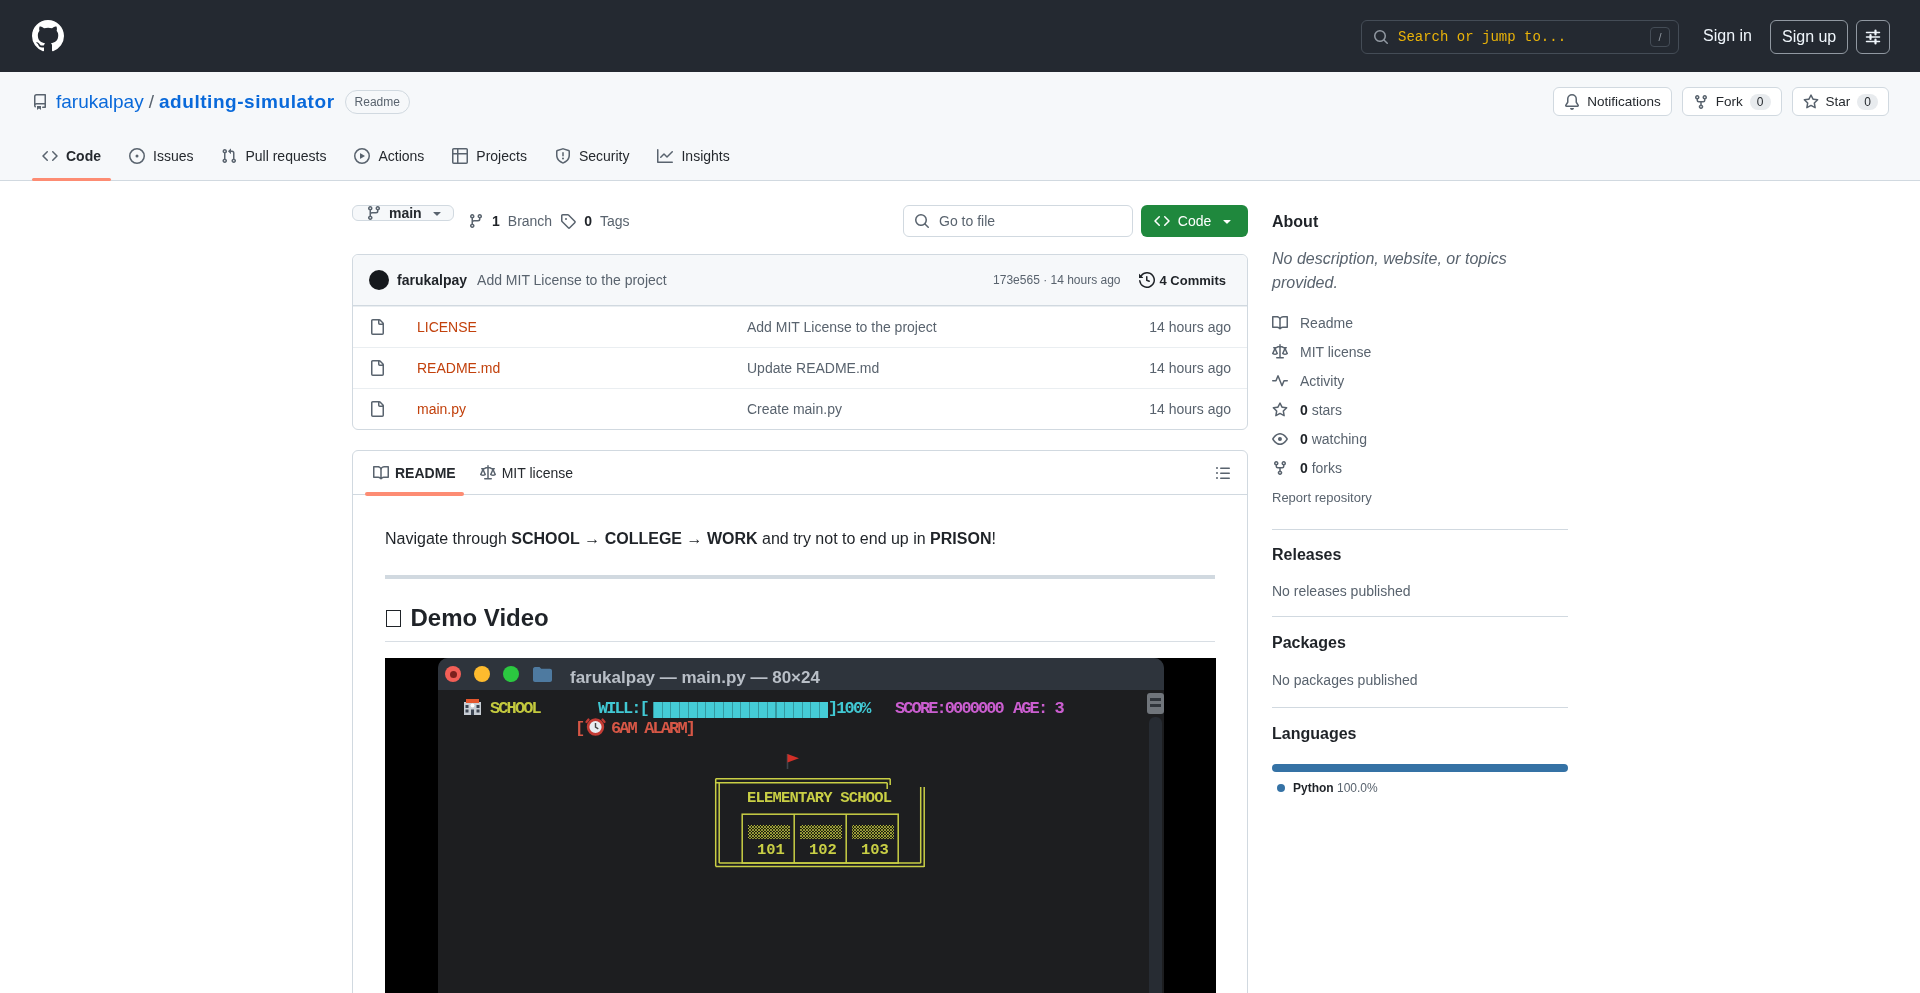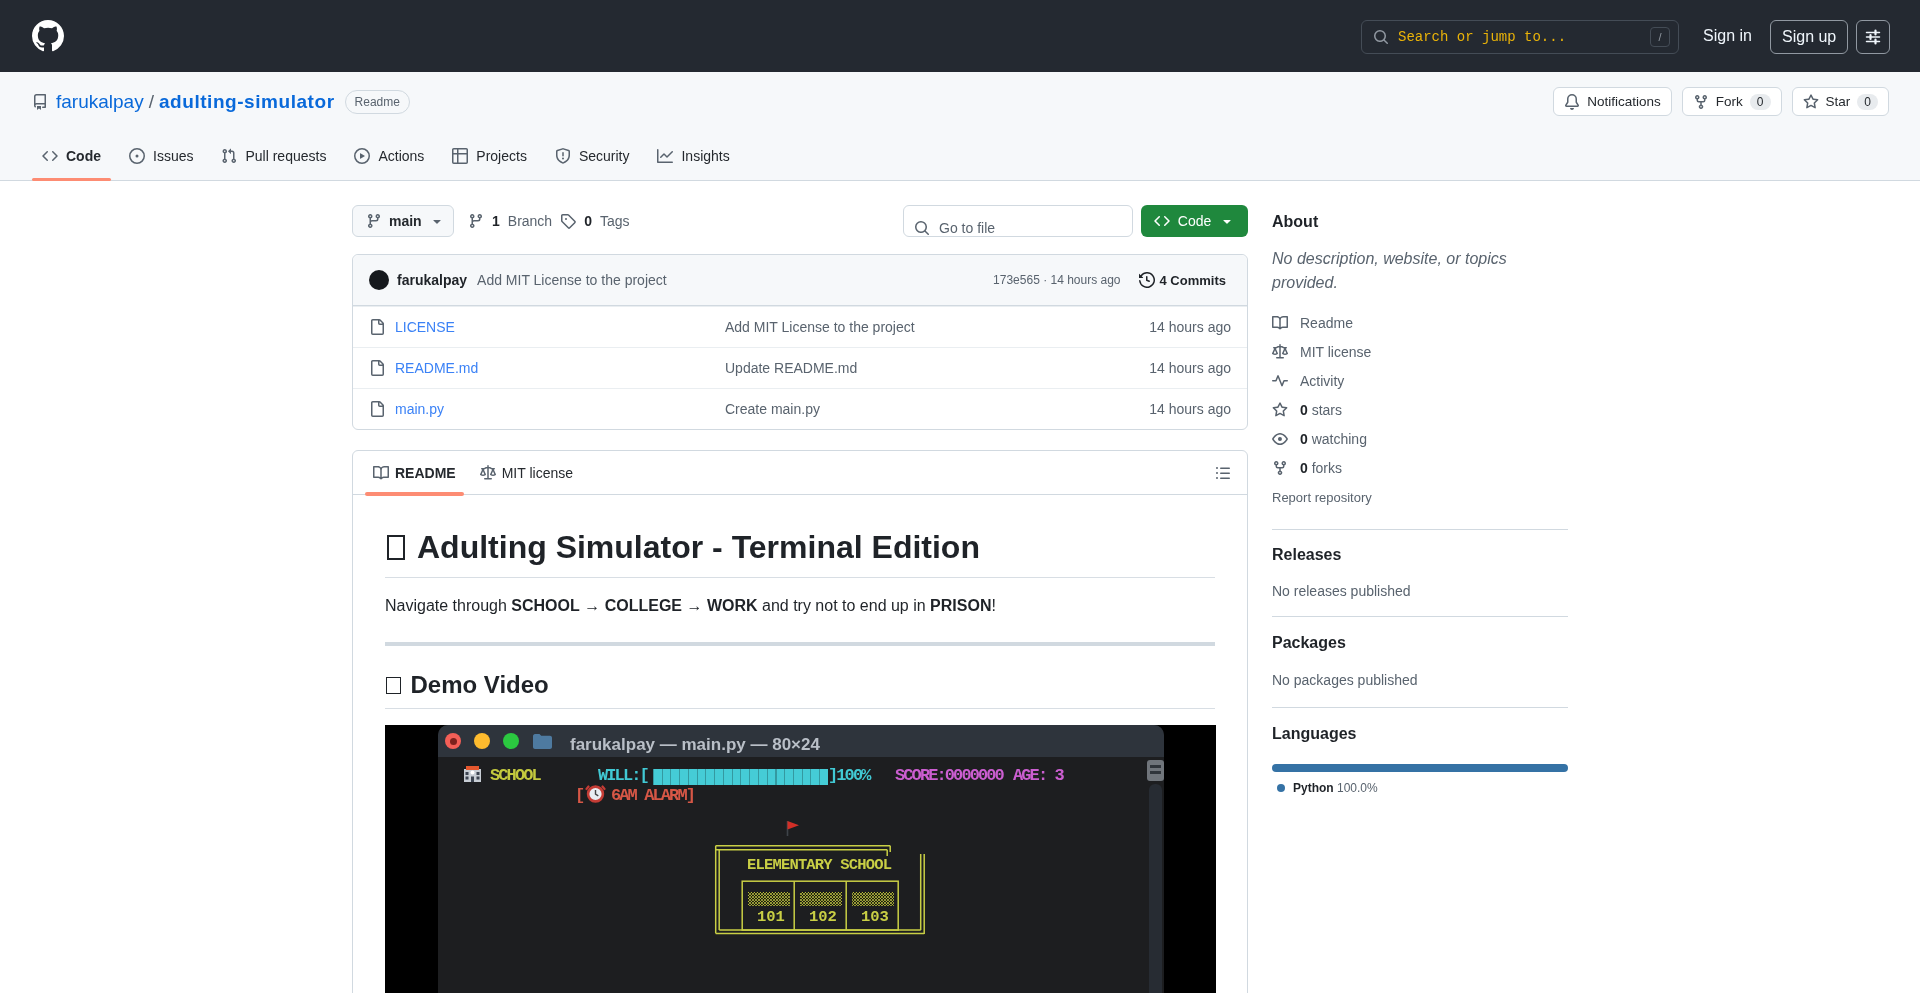--- a/index.html
+++ b/index.html
@@ -49,49 +49,49 @@
 .rtab.sel:after { content:""; position:absolute; left:0; right:0; bottom:-1px; height:3px;
   background:#fd8c73; border-radius:3px; }
 
 
 .container { position:relative; width:1216px; margin:0 auto; }
 .main { position:absolute; left:0; top:24px; width:896px; }
 .side { position:absolute; left:920px; top:32px; width:296px; }
 
 
 .tbar { position:relative; height:32px; }
-.branchbtn { position:absolute; left:0; top:0; height:32px; border:1px solid #d1d9e0; border-radius:6px;
+.branchbtn { position:absolute; left:0; top:0; height:16px; border:1px solid #d1d9e0; border-radius:6px;
   background:#f6f8fa; display:flex; align-items:center; padding:0 8px 0 13px; gap:7px; }
 .branchbtn b { font-size:14px; color:#25292e; font-weight:600; }
 .meta { position:absolute; left:118px; top:0; height:32px; display:flex; align-items:center; gap:8px;
   font-size:14px; color:#59636e; }
 .meta b { color:#1f2328; font-weight:600; }
 .gotofile { position:absolute; left:551px; top:0; width:230px; height:32px; border:1px solid #d1d9e0;
-  border-radius:6px; background:#fff; display:flex; align-items:flex-end; padding:0 10px; gap:9px;
+  border-radius:6px; background:#fff; display:flex; align-items:center; padding:0 10px; gap:9px;
   color:#59636e; font-size:14px; }
 .codebtn { position:absolute; left:789px; top:0; width:107px; height:32px; background:#1f883d;
   border-radius:6px; color:#fff; display:flex; align-items:center; justify-content:center; gap:8px;
   font-size:14px; font-weight:500; }
 
 
 .fcard { position:absolute; left:0; top:49px; width:896px; border:1px solid #d1d9e0; border-radius:6px;
   background:#fff; }
 .commitbar { height:51px; background:#f6f8fa; border-bottom:1px solid #d1d9e0; border-radius:6px 6px 0 0;
   display:flex; align-items:center; padding:0 16px; font-size:14px; }
 .avatar { width:20px; height:20px; border-radius:50%; background:#16191d; margin-right:8px; }
 .commitbar .who { font-weight:600; color:#1f2328; margin-right:10px; }
 .commitbar .msg { color:#59636e; }
 .commitbar .right { margin-left:auto; display:flex; align-items:center; color:#59636e; font-size:12px; padding-right:5px; }
 .commitbar .commits { display:flex; align-items:center; gap:5px; color:#1f2328; font-weight:600;
   margin-left:18px; font-size:13px; }
 .frow { height:41px; display:flex; align-items:center; padding:0 16px; font-size:14px;
   border-top:1px solid #eaeef1; }
 .frow:first-of-type { border-top:none; }
 .frow svg { color:#59636e; margin-right:10px; flex:none; }
-.frow .fname { color:#3b82f6; width:330px; }
+.frow .fname { color:#c2410c; width:330px;margin-left:22px; }
 .frow .fmsg { color:#59636e; flex:1; }
 .frow .fage { color:#59636e; }
 
 
 .rcard { position:absolute; left:0; top:245px; width:896px; border:1px solid #d1d9e0; border-radius:6px;
   background:#fff; }
 .rcard-h { height:44px; border-bottom:1px solid #d1d9e0; position:relative; display:flex; align-items:center;
   padding-left:12px; }
 .rtab2 { display:flex; align-items:center; gap:6px; font-size:14px; color:#25292e; height:44px;
   padding:0 8px; position:relative; margin-right:8px; }
@@ -333,21 +333,20 @@
               <path d="M8.75.75V2h.985c.304 0 .603.08.867.231l1.29.736c.038.022.08.033.124.033h2.234a.75.75 0 0 1 0 1.5h-.427l2.111 4.692a.75.75 0 0 1-.154.838l-.53-.53.529.531-.001.002-.002.002-.006.006-.006.005-.01.01-.045.04c-.21.176-.441.327-.686.45C14.556 10.78 13.88 11 13 11a4.498 4.498 0 0 1-2.023-.454 3.544 3.544 0 0 1-.686-.45l-.045-.04-.016-.015-.006-.006-.004-.004v-.001a.75.75 0 0 1-.154-.838L12.178 4.5h-.162c-.305 0-.604-.079-.868-.231l-1.29-.736a.245.245 0 0 0-.124-.033H8.75V13h2.5a.75.75 0 0 1 0 1.5h-6.5a.75.75 0 0 1 0-1.5h2.5V3.5h-.984a.245.245 0 0 0-.124.033l-1.289.737c-.265.15-.564.23-.869.23h-.162l2.112 4.692a.75.75 0 0 1-.154.838l-.53-.53.529.531-.001.002-.002.002-.006.006-.016.015-.045.04c-.21.176-.441.327-.686.45C4.556 10.78 3.88 11 3 11a4.498 4.498 0 0 1-2.023-.454 3.544 3.544 0 0 1-.686-.45l-.045-.04-.016-.015-.006-.006-.004-.004v-.001a.75.75 0 0 1-.154-.838L2.178 4.5H1.75a.75.75 0 0 1 0-1.5h2.234a.249.249 0 0 0 .125-.033l1.288-.737c.265-.15.564-.23.869-.23h.984V.75a.75.75 0 0 1 1.5 0Zm2.945 8.477c.285.135.718.273 1.305.273s1.02-.138 1.305-.273L13 6.327Zm-10 0c.285.135.718.273 1.305.273s1.02-.138 1.305-.273L3 6.327Z"></path>
             </svg>
           MIT license</a>
         <span class="listicon">
           <svg width="16" height="16" viewBox="0 0 16 16" fill="currentColor">
               <path d="M5.75 2.5h8.5a.75.75 0 0 1 0 1.5h-8.5a.75.75 0 0 1 0-1.5Zm0 5h8.5a.75.75 0 0 1 0 1.5h-8.5a.75.75 0 0 1 0-1.5Zm0 5h8.5a.75.75 0 0 1 0 1.5h-8.5a.75.75 0 0 1 0-1.5ZM2 14a1 1 0 1 1 0-2 1 1 0 0 1 0 2Zm1-6a1 1 0 1 1-2 0 1 1 0 0 1 2 0ZM2 4a1 1 0 1 1 0-2 1 1 0 0 1 0 2Z"></path>
             </svg>
         </span>
       </div>
       <div class="mdbody">
-        <h1><span class="tofu1"></span>Adulting Simulator - Terminal Edition</h1>
         <p>Navigate through <b>SCHOOL</b> → <b>COLLEGE</b> → <b>WORK</b> and try not to end up in <b>PRISON</b>!</p>
         <hr>
         <h2><span class="tofu2"></span>Demo Video</h2>
         <div class="shot">
           <div class="term">
             <div class="tbarr">
               <span class="tl" style="left:7px; background:#f35f57">
                   <span class="tldot"></span>
                 </span>
               <span class="tl" style="left:36px; background:#febb2e"></span>

